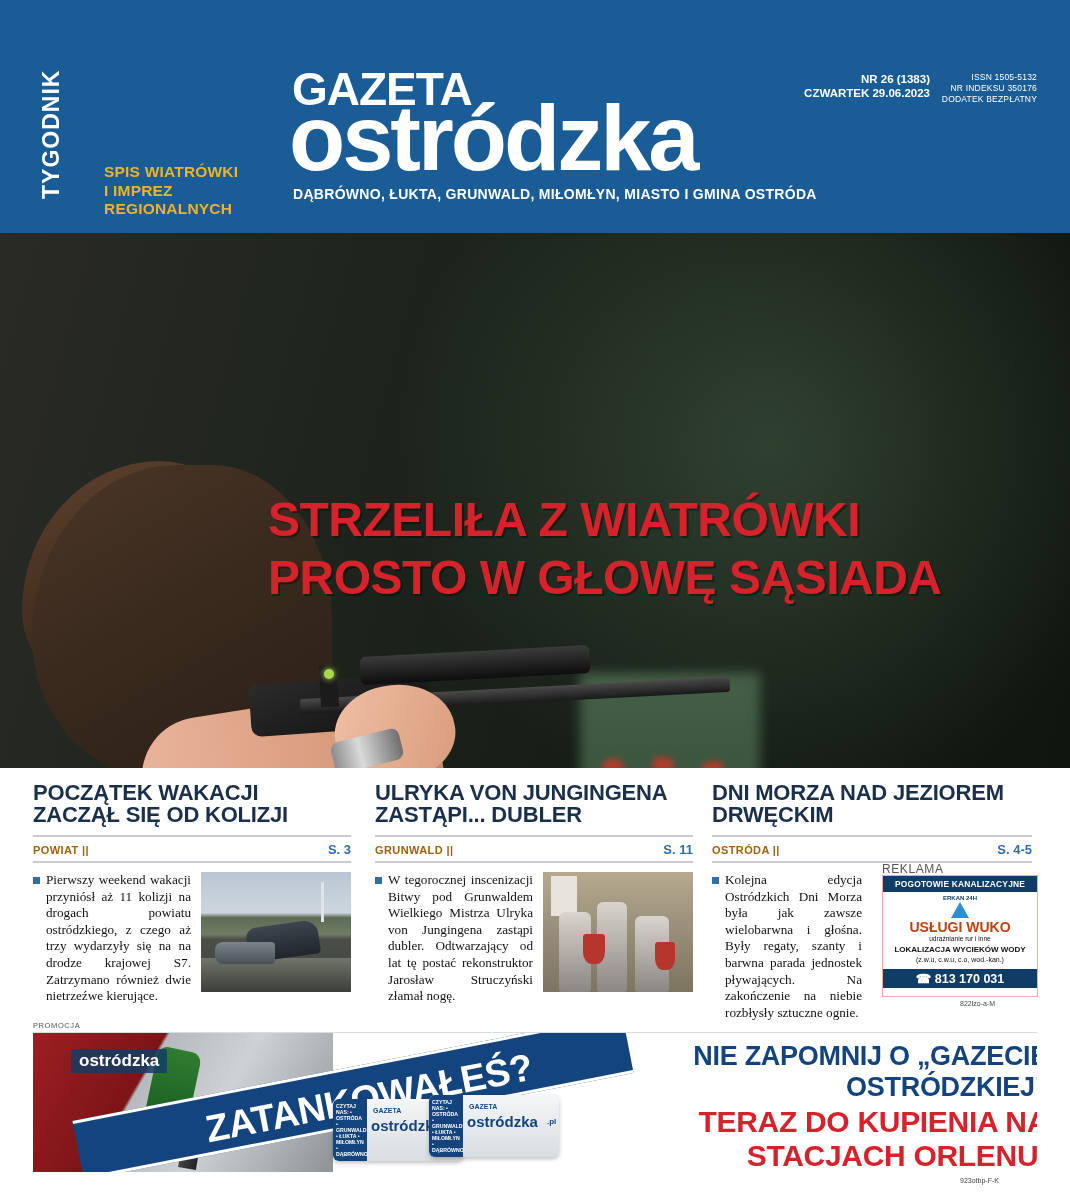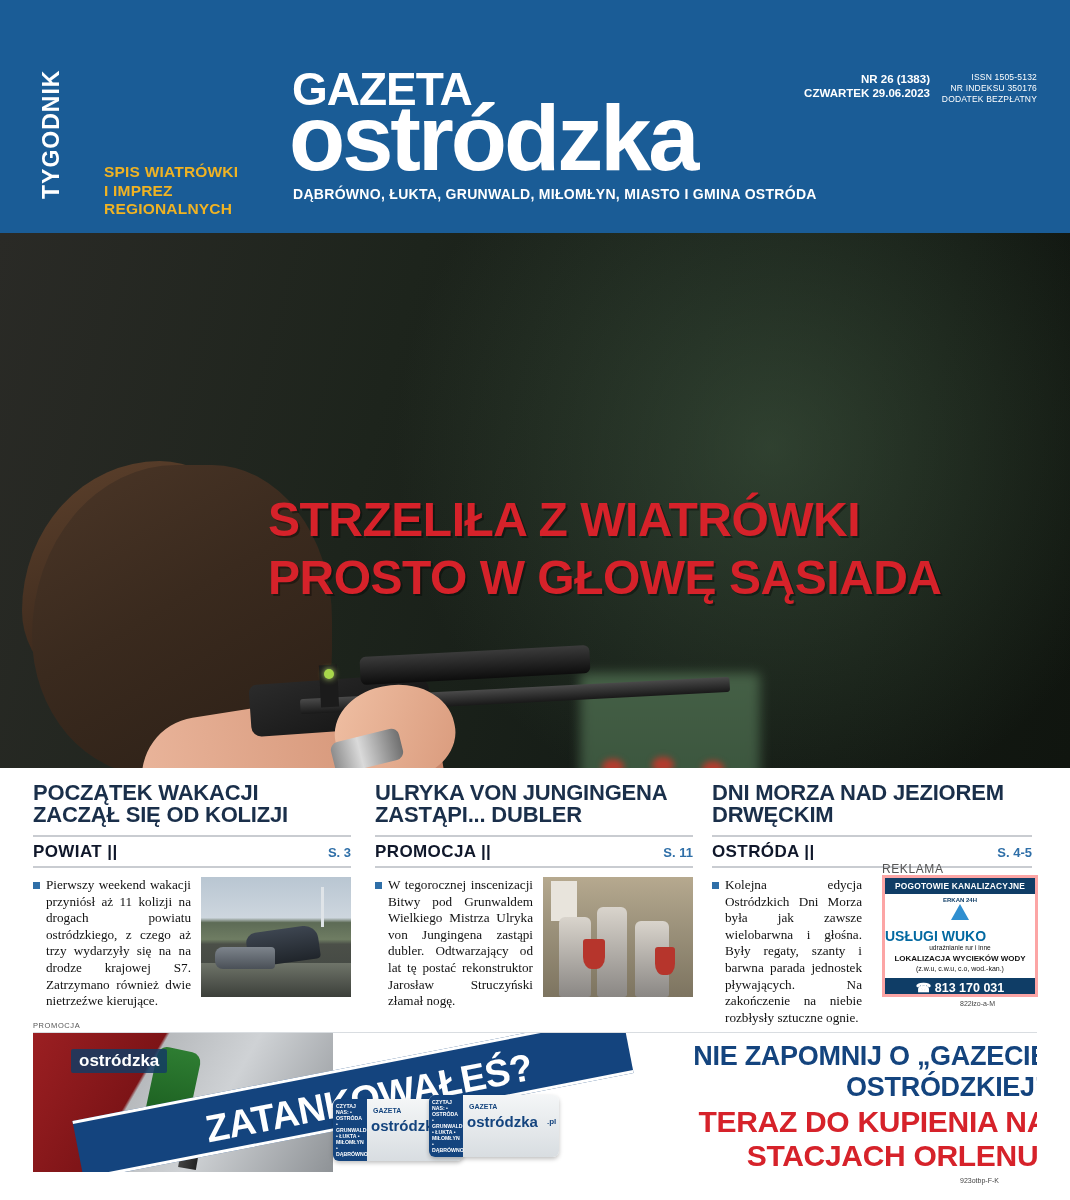--- a/index.html
+++ b/index.html
@@ -244,23 +244,23 @@
   .t-meta {
     margin-top: 9px;
     border-top: 2px solid #c9ccd1;
     border-bottom: 2px solid #c9ccd1;
     padding: 5px 0 4px 0;
     display: flex;
     justify-content: space-between;
     align-items: baseline;
   }
   .t-cat {
-    color: #0f172a;
-    font-weight: bold;
-    font-size: 17px;
+    color: #a16207;
+    font-weight: bold;
+    font-size: 11px;
     letter-spacing: .4px;
   }
   .t-page {
     color: #2f6fa8;
     font-weight: bold;
     font-size: 13px;
   }
   .t-body {
     margin-top: 9px;
     display: flex;
@@ -338,21 +338,21 @@
     left: 882px; top: 862px;
     font-size: 12px;
     color: #555;
     letter-spacing: .6px;
   }
   .ad-box {
     position: absolute;
     left: 882px; top: 875px;
     width: 156px; height: 122px;
     background: #fff;
-    border: 3px solid #fca5a5;
+    border: 1px solid #fca5a5;
     overflow: hidden;
   }
   .ad-top {
     background: #0f3d66;
     color: #fff;
     font-weight: bold;
     font-size: 8.4px;
     text-align: center;
     padding: 3px 0;
     letter-spacing: .2px;
@@ -365,25 +365,25 @@
     margin-top: 3px;
   }
   .ad-drop {
     width: 0; height: 0;
     margin: 1px auto 0;
     border-left: 9px solid transparent;
     border-right: 9px solid transparent;
     border-bottom: 16px solid #2f8fd0;
   }
   .ad-usl {
-    color: #0369a1;
+    color: #c2410c;
     font-weight: bold;
     font-size: 14px;
-    text-align: left;
-    margin-top: 8px;
+    text-align: center;
+    margin-top: 1px;
   }
   .ad-sub1 {
     font-size: 6.6px; text-align: center; color: #111;
   }
   .ad-lok {
     font-size: 8px; font-weight: bold; text-align: center; color: #111; margin-top: 3px; line-height: 10px;
   }
   .ad-phone-row {
     background: #0f3d66;
     color: #fff;
@@ -552,21 +552,21 @@
           <div class="car"></div>
           <div class="car2"></div>
         </div>
       </div>
     </div>
   </div>
 
   <div class="col col-2">
     <div class="t-head">ULRYKA VON JUNGINGENA ZASTĄPI... DUBLER</div>
     <div class="t-meta">
-      <span class="t-cat">PROMOCJA ||</span>
+      <span class="t-cat">GRUNWALD ||</span>
       <span class="t-page">S. 11</span>
     </div>
     <div class="t-body">
       <div class="t-text">
         <span class="sq"></span>
         <span>W tegorocznej inscenizacji Bitwy pod Grunwaldem Wielkiego Mistrza Ulryka von Jungingena zastąpi dubler. Odtwarzający od lat tę postać rekonstruktor Jarosław Struczyński złamał nogę.</span>
       </div>
       <div class="t-img">
         <div class="img-knights">
           <div class="banner" style="left:8px;top:4px;width:26px;height:40px"></div>

